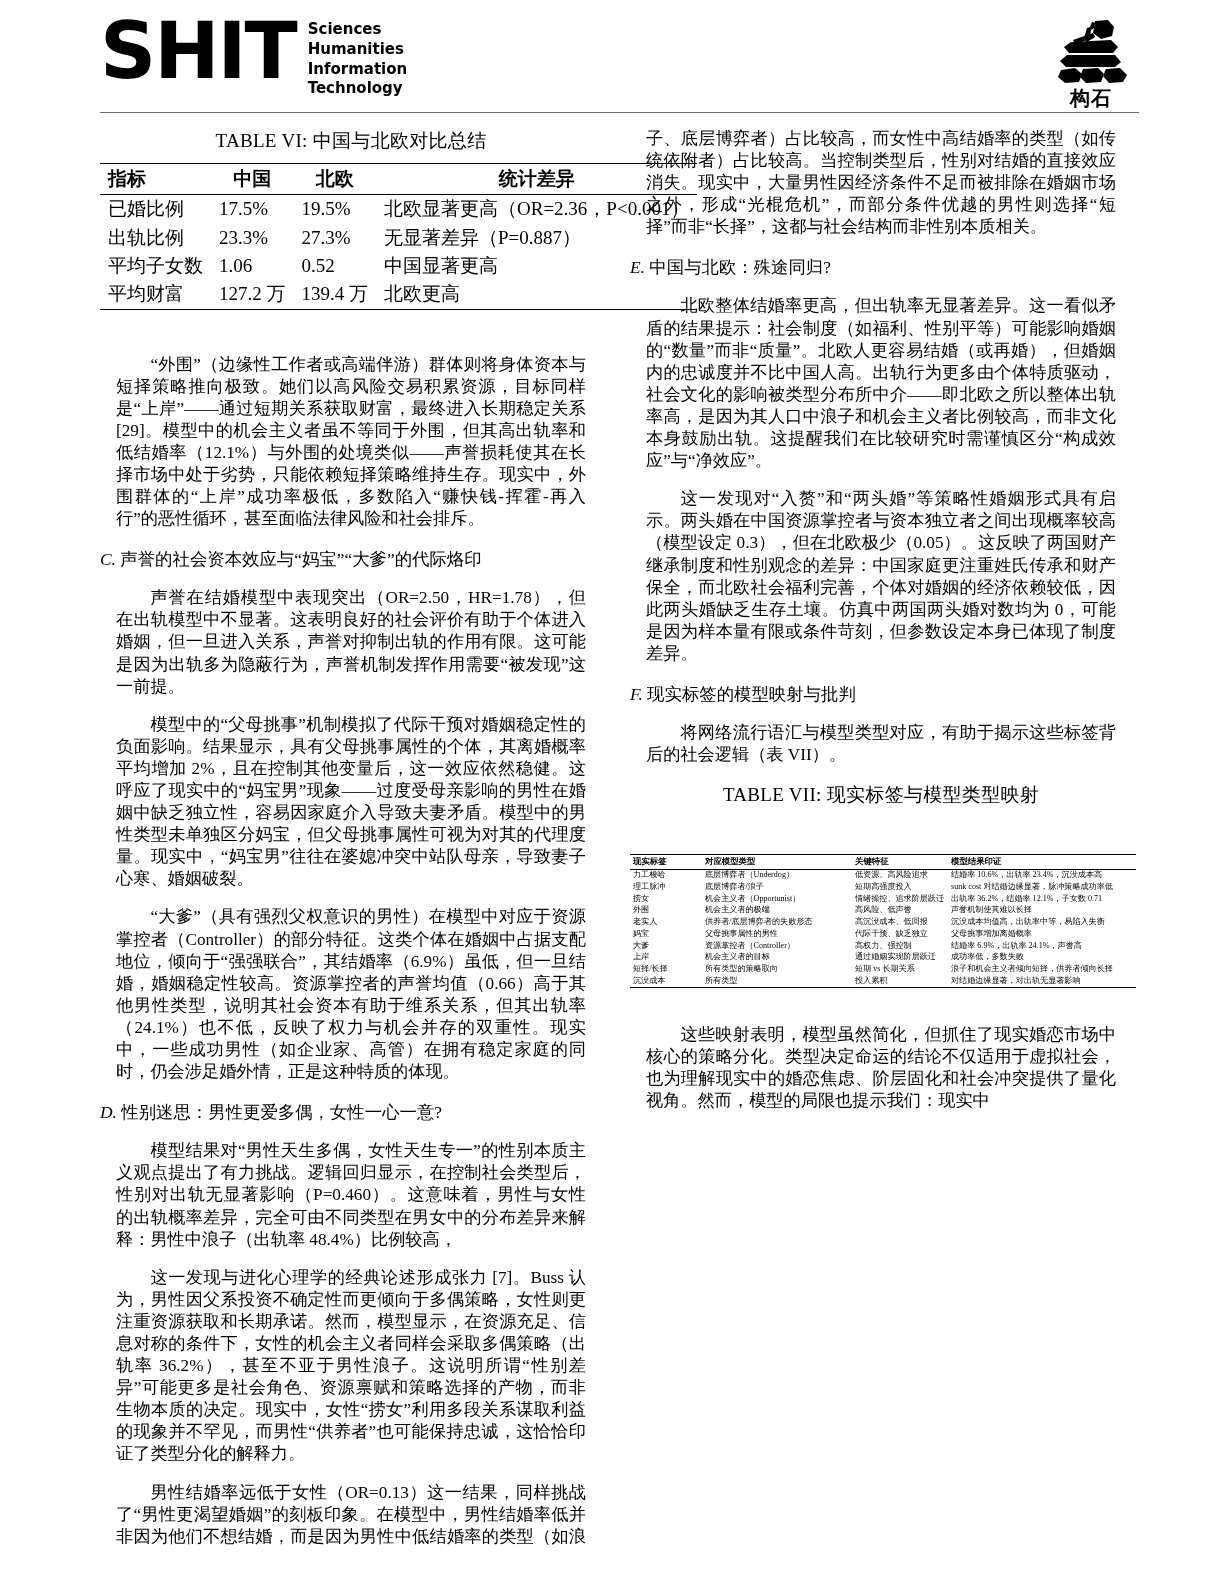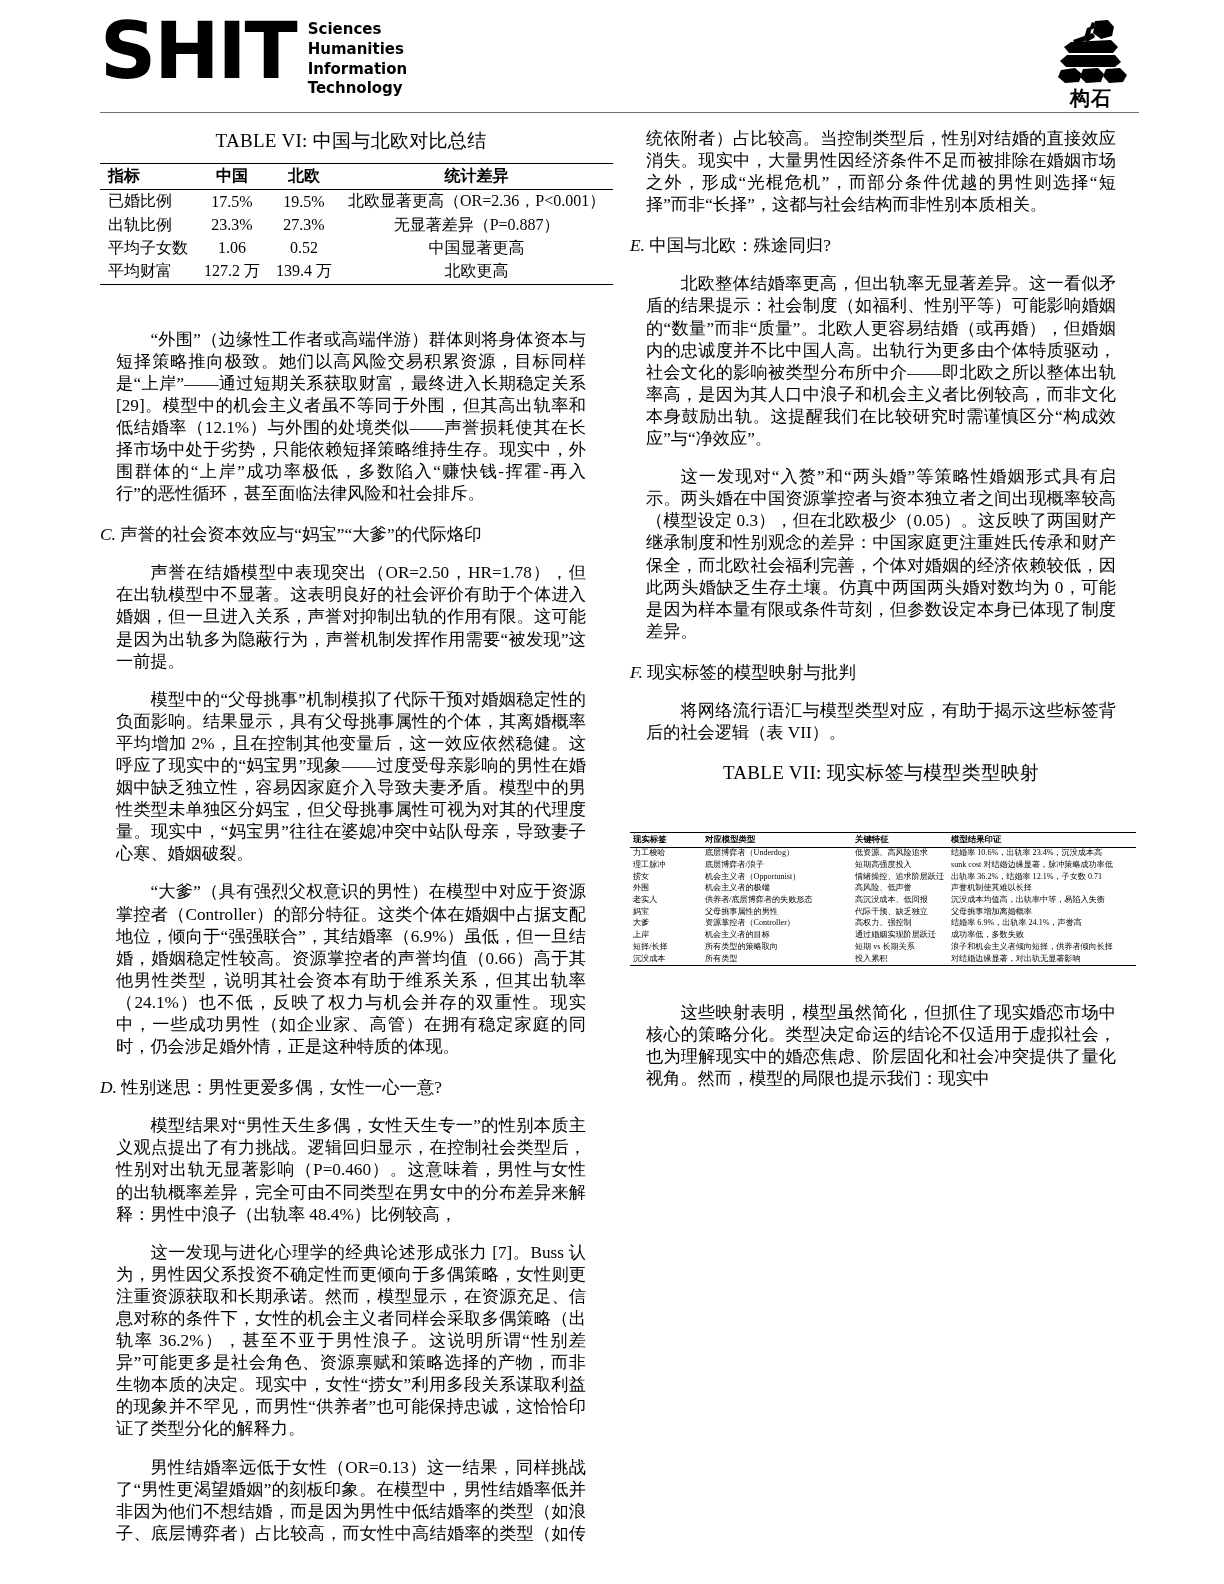--- a/index.html
+++ b/index.html
@@ -131,29 +131,29 @@
   table.tbl thead th {
     border-top: 1.5px solid #000;
     border-bottom: 1.1px solid #000;
     font-weight: bold;
     padding: 1.5px 8px 2.5px 8px;
     text-align: center;
     white-space: nowrap;
   }
   table.tbl tbody td {
     padding: 1.2px 8px;
-    text-align: center;
+    text-align: left;
     white-space: nowrap;
   }
   table.tbl tbody tr:last-child td { border-bottom: 1.5px solid #000; }
   table.tbl td.lft, table.tbl th.lft { text-align: left; }
 
   
   #table-vi { width: 468px; }
-  #table-vi th, #table-vi td { font-size: 16px; }
+  #table-vi th, #table-vi td { font-size: 19px; }
   #table-vi col.c1 { width: 112px; }
   #table-vi col.c2 { width: 74px; }
   #table-vi col.c3 { width: 76px; }
 
   
   #table-vii { width: 506px; font-size: 8.1px; margin-top: 46px; }
   #table-vii thead th {
     font-size: 8.4px;
     padding: 1px 3px 1.6px 3px;
     text-align: left;

